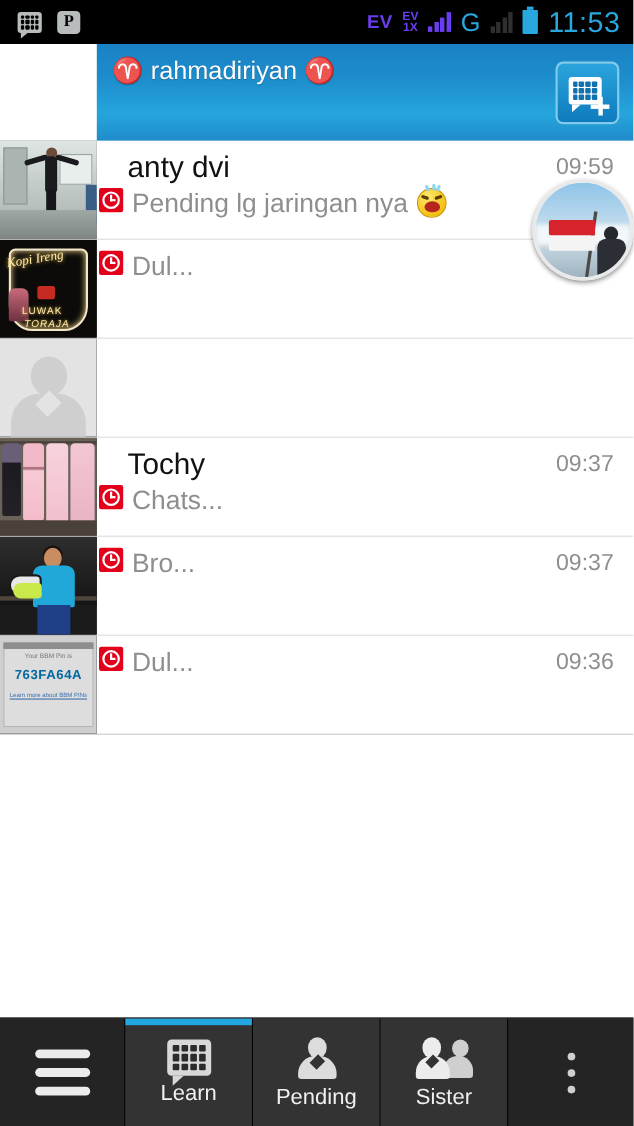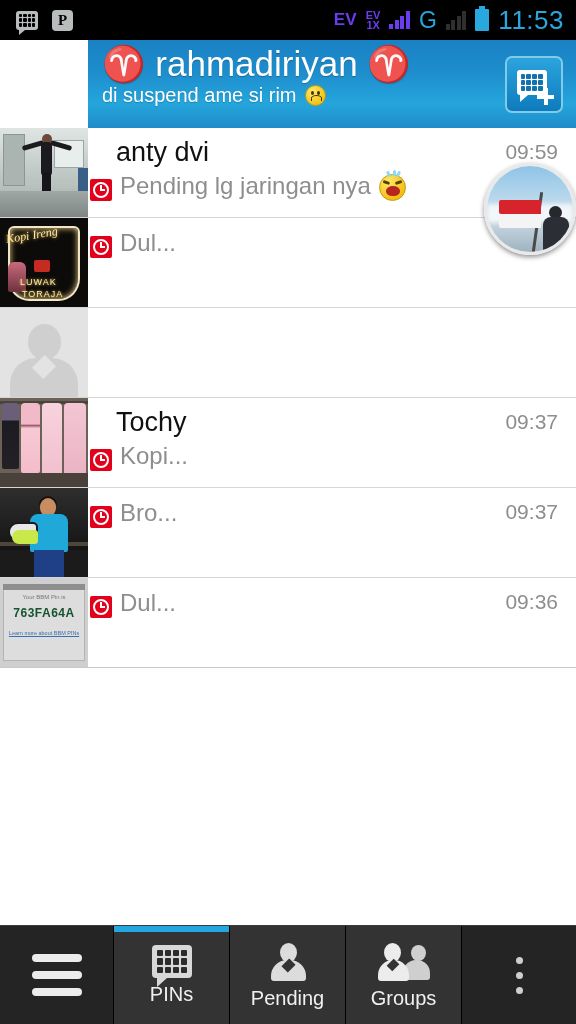--- a/index.html
+++ b/index.html
@@ -58,21 +58,21 @@
   }
   .sb-time { color:#29a8e0; font-size:26px; letter-spacing:.5px; }
 
   
   .header {
     position:absolute; top:40px; left:88px; width:488px; height:88px;
     background:linear-gradient(180deg,#1981c4 0%, #1e8ecd 38%, #25a5dc 72%, #1f8cc9 100%);
     padding:7px 0 0 14px;
   }
   .header .hname {
-    color:#ffffff; font-size:35px; line-height:34px; white-space:nowrap;
+    color:#ffffff; font-size:23px; line-height:34px; white-space:nowrap;
     text-shadow:0 1px 1px rgba(0,0,0,.25);
   }
   .header .hstatus {
     color:#ffffff; font-size:20px; line-height:28px; white-space:nowrap;
     text-shadow:0 1px 1px rgba(0,0,0,.2);
     display:flex; align-items:center; gap:8px;
   }
   .newchat-btn {
     position:absolute; right:13px; top:16px; width:58px; height:57px;
     border-radius:7px; background:linear-gradient(180deg,#2ba4dd,#0e7bbd);
@@ -109,21 +109,21 @@
   .row:last-child { border-bottom:1px solid #c9c9c9; }
   .thumb {
     width:88px; height:89px; flex:0 0 88px; position:relative; overflow:hidden;
     background:#222;
   }
   .row-body { flex:1; position:relative; padding:8px 0 0 28px; min-width:0; }
   .row-name {
     font-size:27px; color:#111; line-height:33px; white-space:nowrap; overflow:hidden;
   }
   .row-msg {
-    display:flex; align-items:flex-end; gap:8px; margin-top:2px;
+    display:flex; align-items:flex-start; gap:8px; margin-top:2px;
     margin-left:-26px;
   }
   .pending-ico {
     flex:0 0 auto; width:22px; height:22px; background:#e3001b; border-radius:2px;
     position:relative;
   }
   .pending-ico .clockface {
     position:absolute; inset:3px; border:2px solid #fff; border-radius:50%;
   }
   .pending-ico .hand1 {
@@ -277,21 +277,21 @@
     position:absolute; left:6px; top:10px; font-size:12px; color:#ffe9a8;
     font-style:italic; font-family:"Liberation Serif", serif; text-shadow:0 0 4px #ffcf57;
     transform:rotate(-9deg);
   }
   .art-coffee .txt2 {
     position:absolute; left:20px; bottom:20px; font-size:9px; color:#ffe9a8;
     letter-spacing:1px; text-shadow:0 0 3px #ffcf57;
   }
   .art-coffee .txt3 {
     position:absolute; left:22px; bottom:8px; font-size:9px; color:#ffe9a8;
-    letter-spacing:1px; text-shadow:0 0 3px #ffcf57;
+    letter-spacing:1px; text-shadow:0 0 3px #ffcf57;font-style:italic;
   }
   .art-coffee .logo {
     position:absolute; left:34px; top:42px; width:16px; height:12px; background:#c62b22; border-radius:2px;
   }
   .art-coffee .girl {
     position:absolute; left:8px; top:44px; width:18px; height:30px;
     background:linear-gradient(180deg,#c96a7c,#6e3140); border-radius:6px 6px 2px 2px;
   }
 
   .art-default { background:#e3e3e3; }
@@ -323,21 +323,21 @@
   .art-boy .head { position:absolute; left:40px; top:10px; width:16px; height:18px; border-radius:50% 50% 45% 45%; background:#c98d62; }
   .art-boy .hair { position:absolute; left:39px; top:8px; width:18px; height:9px; border-radius:9px 9px 0 0; background:#17120f; }
   .art-boy .shirt { position:absolute; left:30px; top:26px; width:38px; height:38px; background:#1fa8d8; border-radius:8px 8px 2px 2px; }
   .art-boy .pants { position:absolute; left:34px; top:62px; width:30px; height:27px; background:#1f3f86; }
   .art-boy .shoe { position:absolute; left:8px; top:34px; width:30px; height:20px; background:#e8e8e8; border-radius:12px 6px 6px 12px; border:2px solid #1b1b1b; }
   .art-boy .shoe2 { position:absolute; left:12px; top:42px; width:26px; height:14px; background:#c9e84a; border-radius:10px 5px 5px 10px; }
 
   .art-pin { background:#cfcfcf; }
   .art-pin .screen { position:absolute; left:3px; top:6px; right:3px; bottom:6px; background:#dddddd; border:1px solid #b4b4b4; }
   .art-pin .l1 { position:absolute; left:0; right:0; top:16px; text-align:center; font-size:6px; color:#777; }
-  .art-pin .l2 { position:absolute; left:0; right:0; top:28px; text-align:center; font-size:12px; color:#14532d; font-weight:bold; letter-spacing:.5px; }
+  .art-pin .l2 { position:absolute; left:0; right:0; top:28px; text-align:center; font-size:12px; color:#0369a1; font-weight:bold; letter-spacing:.5px; }
   .art-pin .l3 { position:absolute; left:0; right:0; top:52px; text-align:center; font-size:5.5px; color:#3b6fae; text-decoration:underline; }
   .art-pin .topbar { position:absolute; left:3px; top:6px; right:3px; height:6px; background:#8e8e8e; }
 
   
   .art-flag { position:absolute; inset:0; background:linear-gradient(180deg,#8fc4e8 0%,#b9d8ec 38%,#cfdfe9 58%,#9fb3c0 100%); }
   .art-flag .cloudband { position:absolute; left:0; top:44%; width:100%; height:22%; background:rgba(255,255,255,.75); filter:blur(2px); }
   .art-flag .pole { position:absolute; left:49px; top:26px; width:3px; height:60px; background:#4a4a4a; transform:rotate(8deg); }
   .art-flag .flagR { position:absolute; left:12px; top:34px; width:42px; height:14px; background:#d7232b; border-radius:2px 0 0 2px; }
   .art-flag .flagW { position:absolute; left:12px; top:48px; width:42px; height:14px; background:#f4f4f4; border-radius:0 0 0 2px; }
   .art-flag .person { position:absolute; right:4px; top:40px; width:26px; height:48px; }
@@ -388,28 +388,20 @@
           <i></i>
           <i></i>
         </span>
       <span class="sb-batt"></span>
       <span class="sb-time">11:53</span>
     </div>
   </div>
 
   <div class="header">
     <div class="hname">♈ rahmadiriyan ♈</div>
-    <div class="hstatus">
-      <span>di suspend ame si rim</span>
-      <span class="emoji emoji-sad">
-        <span class="e1"></span>
-          <span class="e2"></span>
-          <span class="mouth"></span>
-      </span>
-    </div>
     <div class="newchat-btn">
       <div class="nc-bubble">
         <div class="dots">
             <i></i>
             <i></i>
             <i></i>
             <i></i>
             <i></i>
             <i></i>
             <i></i>
@@ -513,21 +505,21 @@
         </div>
       </div>
       <div class="row-body">
         <div class="row-name">Tochy</div>
         <div class="row-msg">
           <span class="pending-ico">
             <span class="clockface"></span>
               <span class="hand1"></span>
               <span class="hand2"></span>
           </span>
-          <span class="row-preview">Kopi...</span>
+          <span class="row-preview">Chats...</span>
         </div>
         <div class="row-time">09:37</div>
       </div>
     </div>
 
     <div class="row">
       <div class="thumb">
         <div class="art art-boy">
           <div class="bg"></div>
             <div class="shelf"></div>
@@ -610,41 +602,41 @@
             <i></i>
             <i></i>
             <i></i>
             <i></i>
             <i></i>
             <i></i>
             <i></i>
             <i></i>
           </span>
       </span>
-      <span class="nav-label">PINs</span>
+      <span class="nav-label">Learn</span>
     </div>
 
     <div class="nav-cell tab">
       <span class="person">
         <span class="head"></span>
           <span class="body"></span>
           <span class="notch"></span>
       </span>
       <span class="nav-label">Pending</span>
     </div>
 
     <div class="nav-cell tab">
       <span class="group">
         <span class="p2head"></span>
           <span class="p2body"></span>
         <span class="p1head"></span>
           <span class="p1body"></span>
           <span class="notch"></span>
       </span>
-      <span class="nav-label">Groups</span>
+      <span class="nav-label">Sister</span>
     </div>
 
     <div class="nav-cell more">
       <span class="dots-v">
           <i></i>
           <i></i>
           <i></i>
         </span>
     </div>
 

